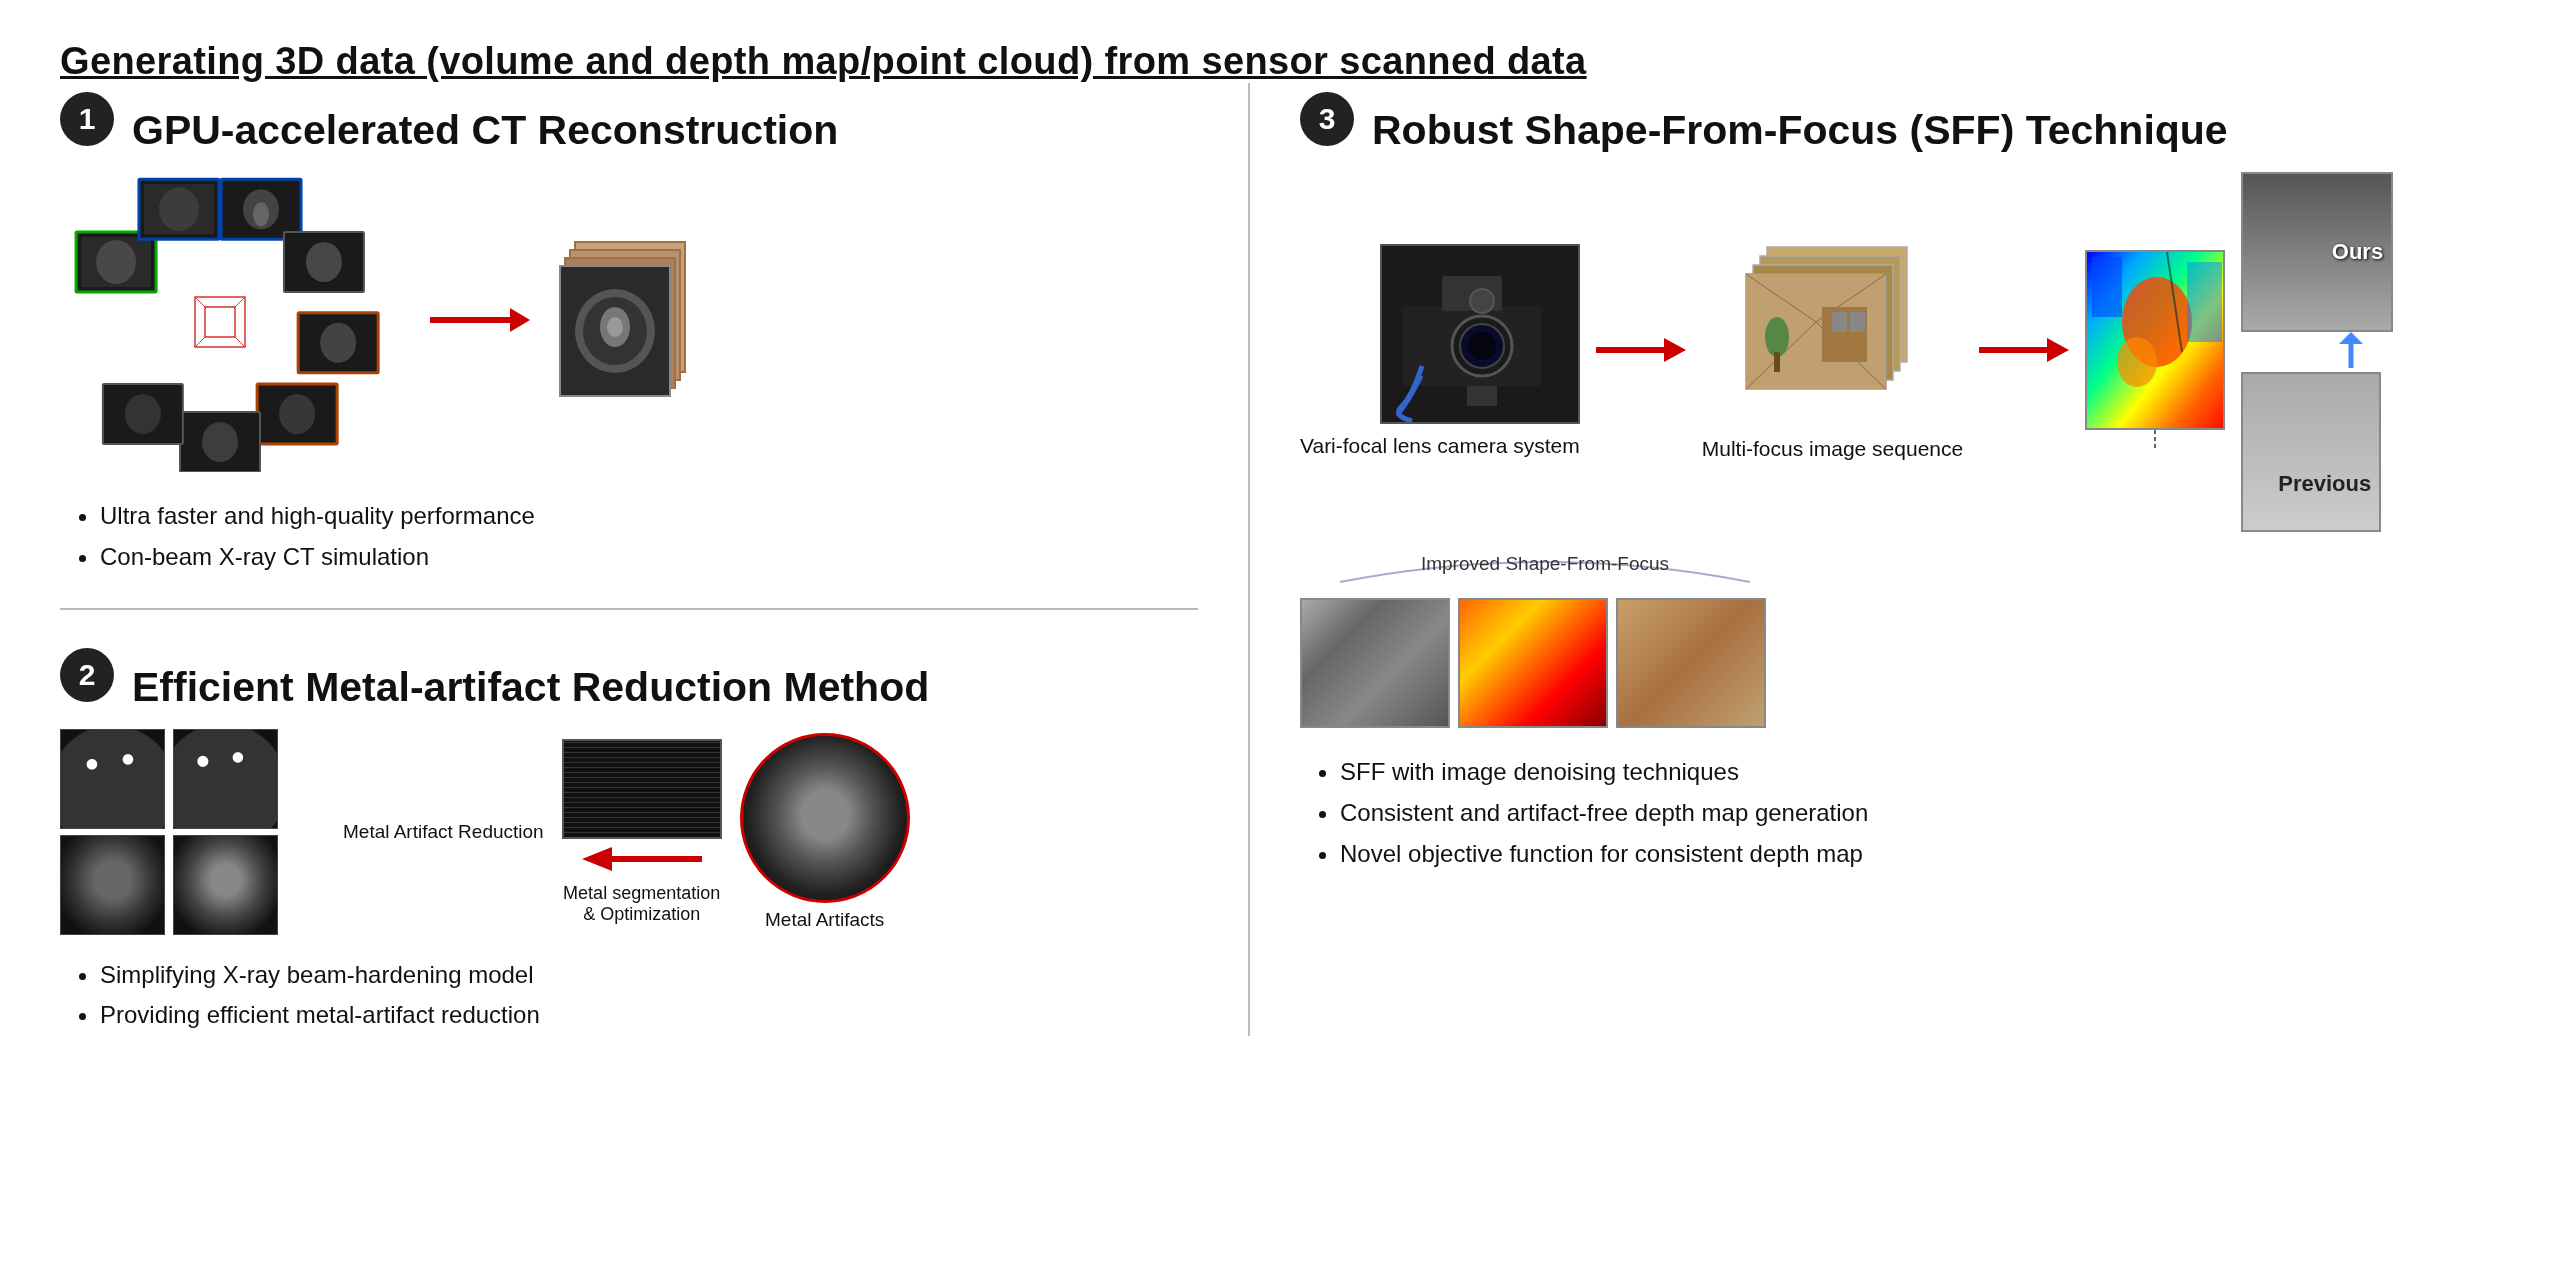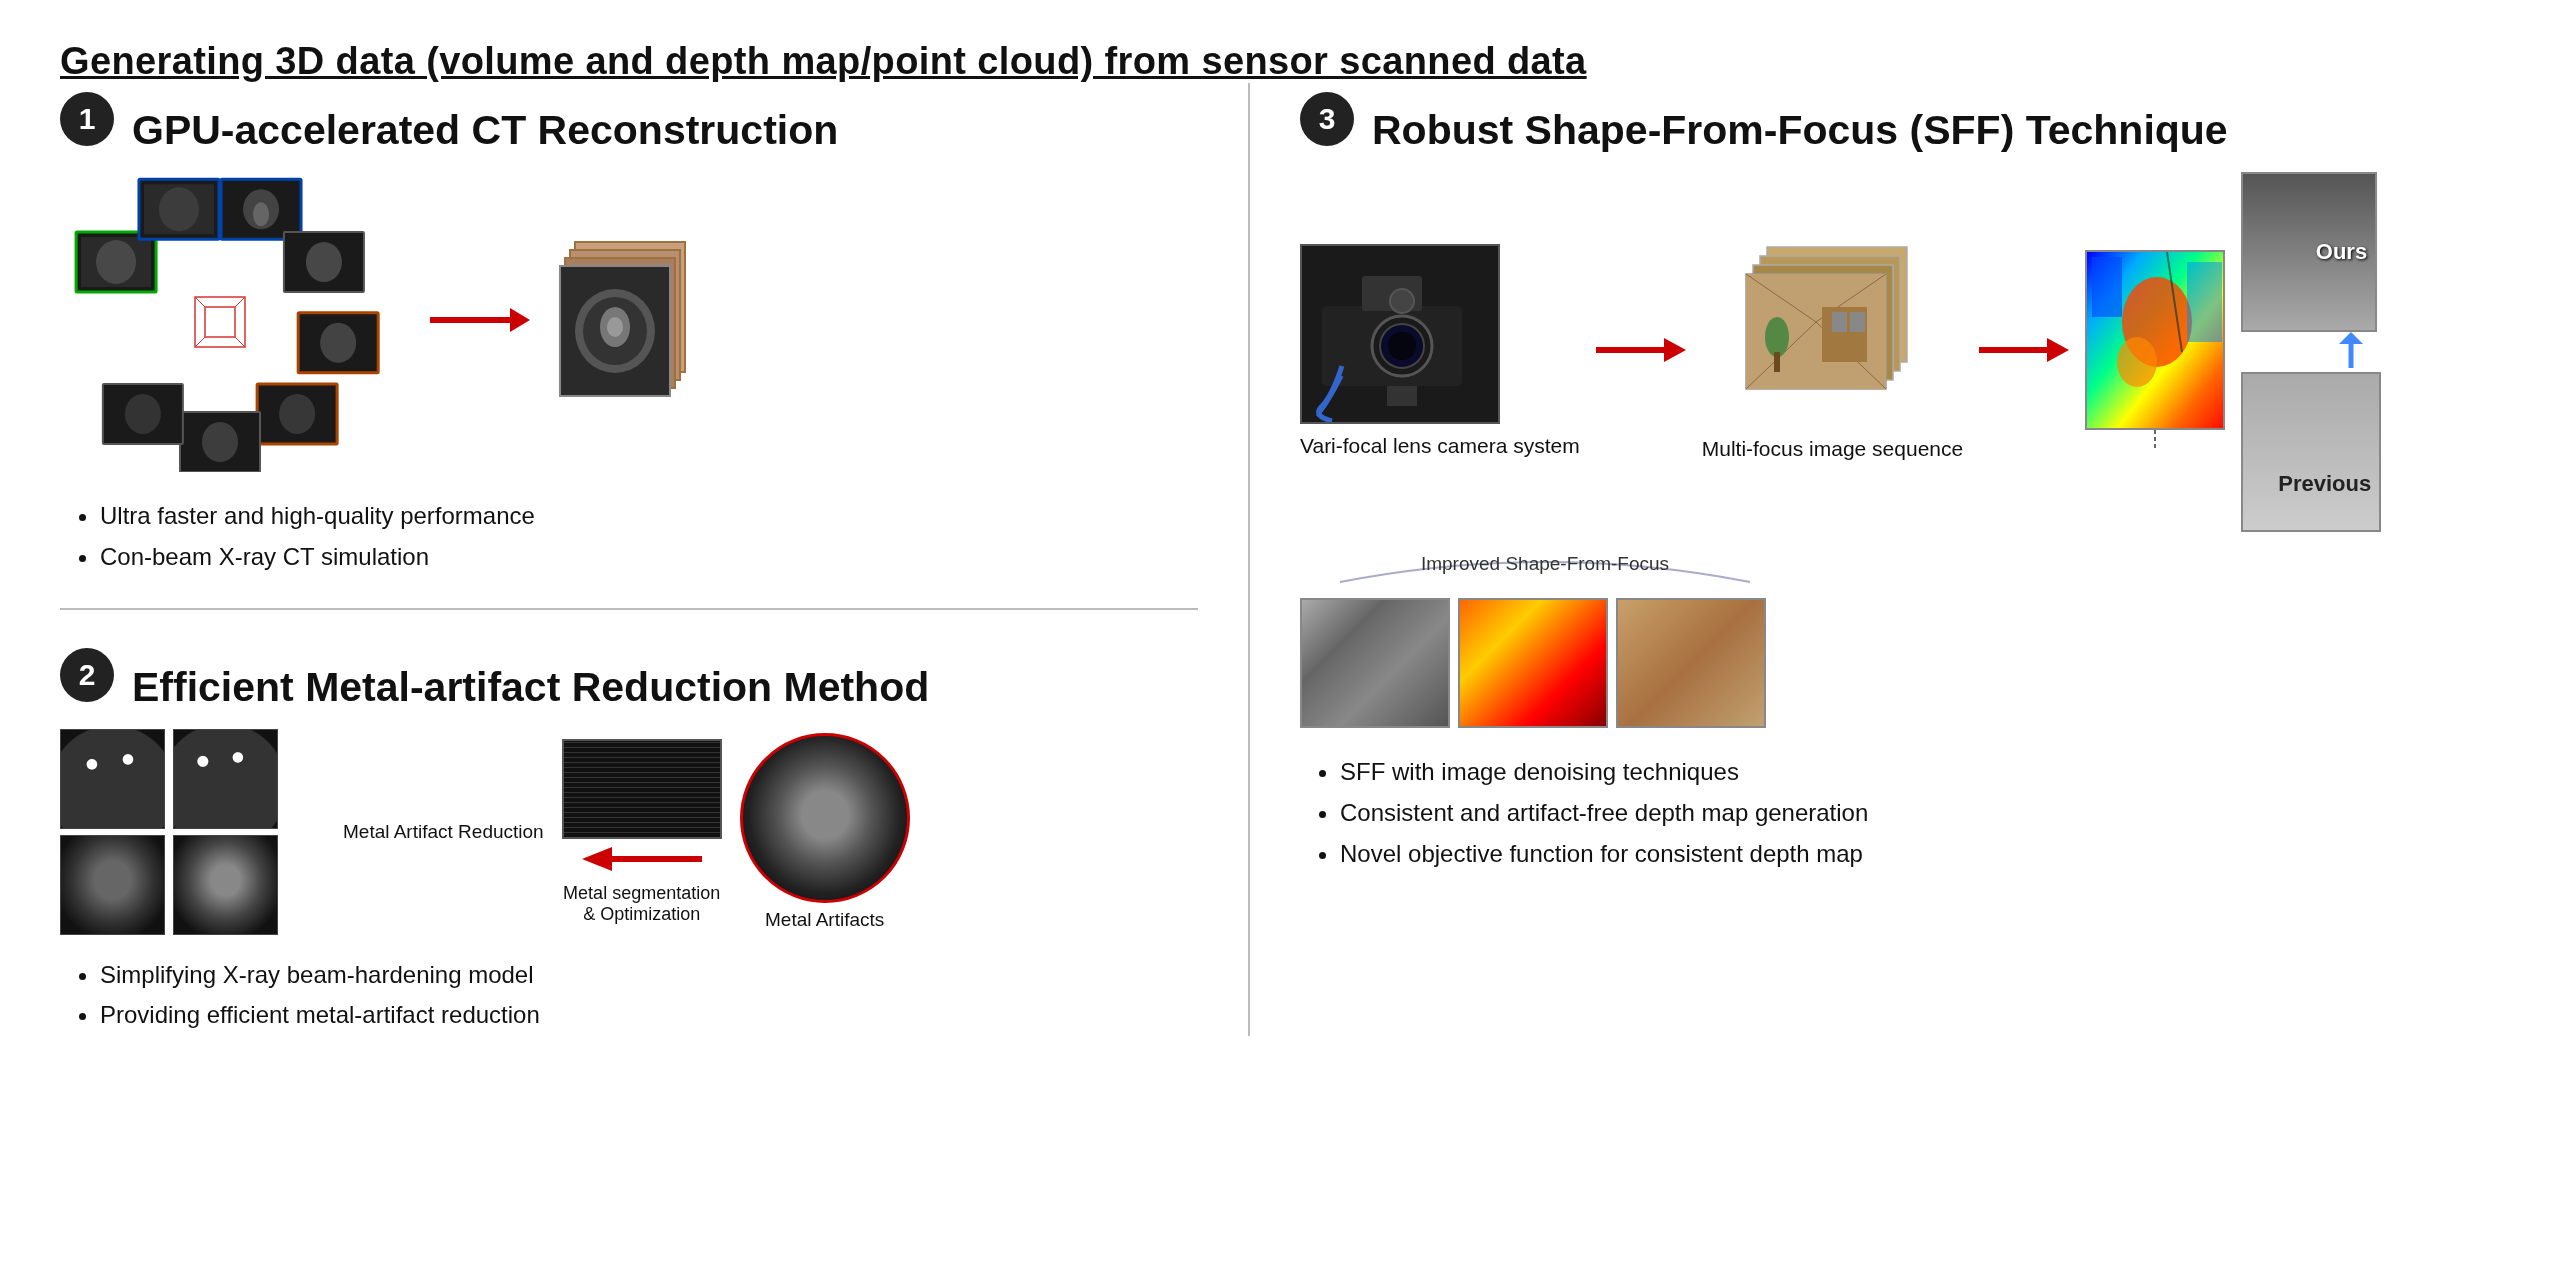--- a/index.html
+++ b/index.html
@@ -321,21 +321,21 @@
   </div>
 
   <div class="right-col">
     <div class="section-header">
       <div class="section-number">3</div>
       <div class="section-title">Robust Shape-From-Focus (SFF) Technique</div>
     </div>
 
     <div style="display:flex;flex-direction:row;align-items:center;gap:16px;margin-bottom:20px;">
 
-      <div style="display:flex;flex-direction:column;align-items:flex-start;gap:8px;flex-shrink:0;">
+      <div style="display:flex;flex-direction:column;align-items:flex-end;gap:8px;flex-shrink:0;">
         <div class="camera-img">
           <svg width="200" height="180" viewBox="0 0 200 180">
 
             <rect x="20" y="60" width="140" height="80" fill="#222" rx="5"></rect>
             <rect x="60" y="30" width="60" height="35" fill="#333" rx="3"></rect>
 
             <circle cx="100" cy="100" r="30" fill="#1a1a1a" stroke="#555" stroke-width="3"></circle>
             <circle cx="100" cy="100" r="22" fill="#0a0a2a" stroke="#444" stroke-width="2"></circle>
             <circle cx="100" cy="100" r="14" fill="#05050f"></circle>
 
@@ -417,21 +417,21 @@
         </div>
 
         <div style="width:140px;position:relative;margin-top:0;">
           <svg width="140" height="20" viewBox="0 0 140 20">
             <line x1="70" y1="0" x2="70" y2="20" stroke="#333" stroke-width="1.5" stroke-dasharray="4,3"></line>
           </svg>
         </div>
       </div>
 
       <div style="display:flex;flex-direction:column;gap:0;flex-shrink:0;">
-        <div style="width:136px;height:160px;background:linear-gradient(to bottom, #555 0%, #777 40%, #999 80%, #aaa 100%);border:2px solid #888;position:relative;">
+        <div style="width:152px;height:160px;background:linear-gradient(to bottom, #555 0%, #777 40%, #999 80%, #aaa 100%);border:2px solid #888;position:relative;">
           <div style="position:absolute;right:8px;top:50%;transform:translateY(-50%);font-size:22px;font-weight:bold;color:#fff;text-shadow:1px 1px 3px #000;">Ours</div>
         </div>
 
         <div style="text-align:right;padding-right:20px;">
           <svg width="140" height="36" viewBox="0 0 140 36">
             <line x1="110" y1="36" x2="110" y2="6" stroke="#4488ff" stroke-width="5"></line>
             <polygon points="98,12 110,0 122,12" fill="#4488ff"></polygon>
           </svg>
         </div>
         <div style="width:140px;height:160px;background:linear-gradient(to bottom, #aaa 0%, #bbb 50%, #ccc 100%);border:2px solid #888;position:relative;">

